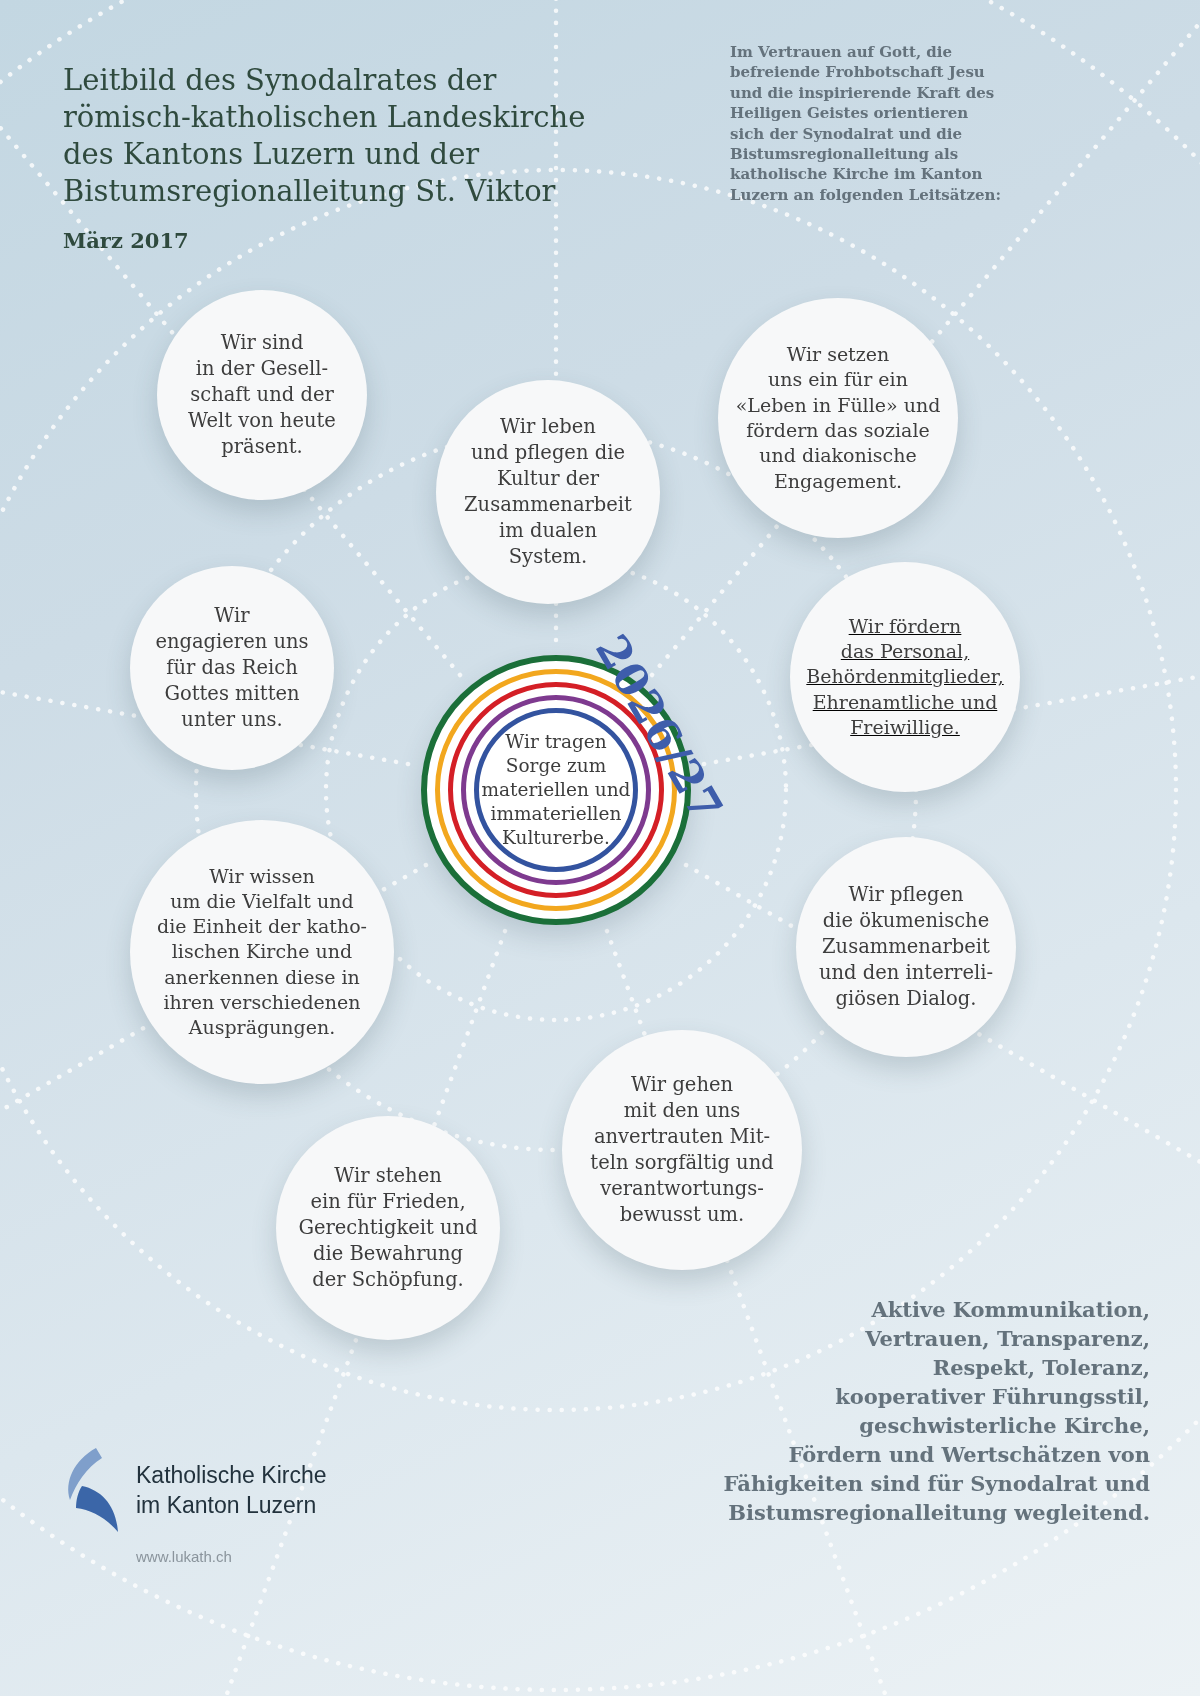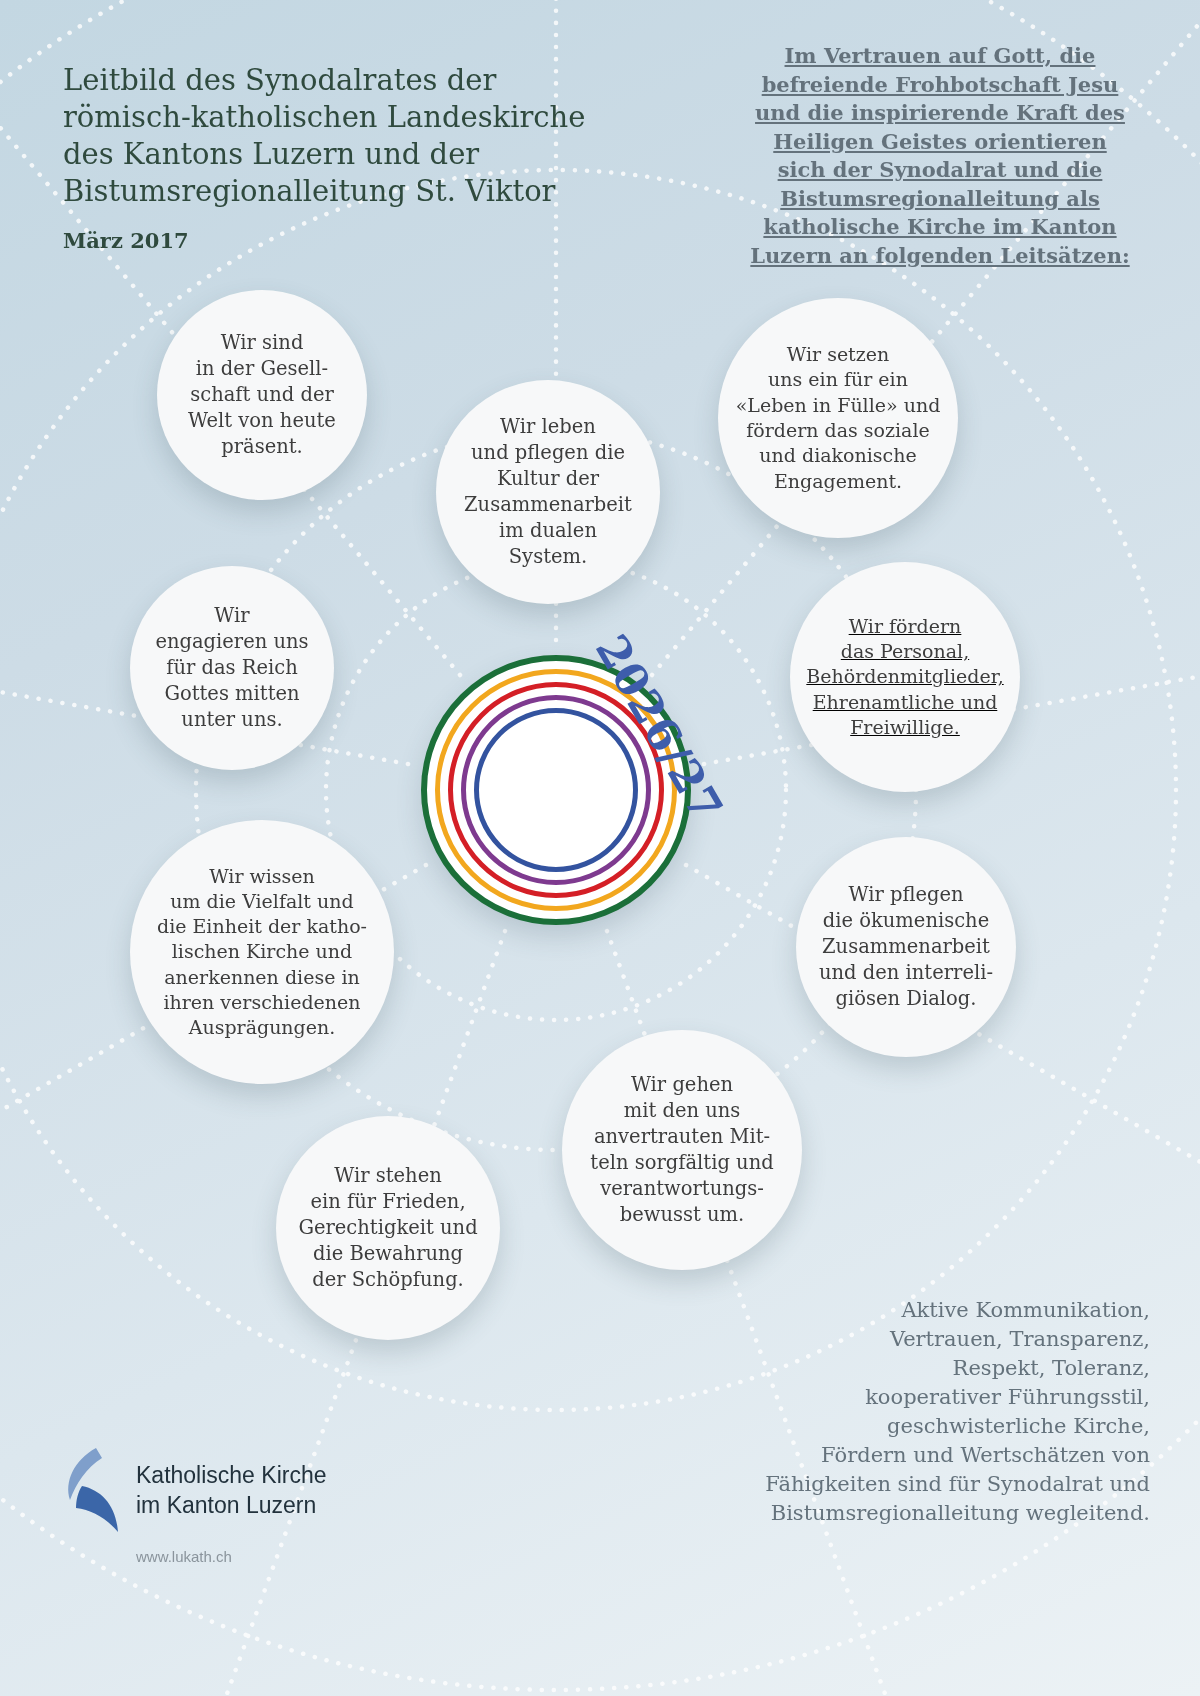--- a/index.html
+++ b/index.html
@@ -18,26 +18,26 @@
     position: absolute; left: 63px; top: 62px; width: 590px;
     font-size: 29px; font-weight: normal; color: #2f4a3e;
     line-height: 1.28; white-space: pre-line;
   }
   .date {
     position: absolute; left: 63px; top: 228px;
     font-size: 21px; font-weight: bold; color: #2f4a3e;
   }
   .intro {
     position: absolute; right: 50px; top: 42px; width: 420px;
-    font-size: 21px; font-weight: bold; color: #64727c;
-    line-height: 1.36; text-align: center; white-space: pre-line; text-decoration: underline;
+    font-size: 15px; font-weight: bold; color: #64727c;
+    line-height: 1.36; text-align: left; white-space: pre-line;
   }
   .values {
     position: absolute; right: 50px; top: 1296px; width: 480px;
-    font-size: 21px; font-weight: normal; color: #64727c;
+    font-size: 21px; font-weight: bold; color: #64727c;
     line-height: 1.38; text-align: right; white-space: pre-line;
   }
 
   .bubble {
     position: absolute; border-radius: 50%;
     background: #f7f8f9;
     box-shadow: 0 12px 26px rgba(56,78,92,0.20);
     display: flex; align-items: center; justify-content: center;
     text-align: center;
   }
@@ -194,20 +194,27 @@
 verantwortungs-
 bewusst um.</div>
   </div>
 
   <div class="rings">
     <div class="ring r1"></div>
     <div class="ring r2"></div>
     <div class="ring r3"></div>
     <div class="ring r4"></div>
     <div class="ring r5"></div>
+    <div class="center-txt">
+      <div class="txt">Wir tragen
+Sorge zum
+materiellen und
+immateriellen
+Kulturerbe.</div>
+    </div>
   </div>
 
   <div class="year">2026/27</div>
 
   <div class="logo">
     <svg width="62" height="84" viewBox="0 0 62 84">
       <path d="M34 0 C 12 12, 2 34, 8 52 C 14 36, 24 20, 40 10 Z" fill="#7f9fcb"></path>
       <path d="M20 38 C 40 42, 54 58, 56 84 C 44 70, 30 62, 14 60 C 14 52, 16 44, 20 38 Z" fill="#3b66a8"></path>
     </svg>
   </div>

